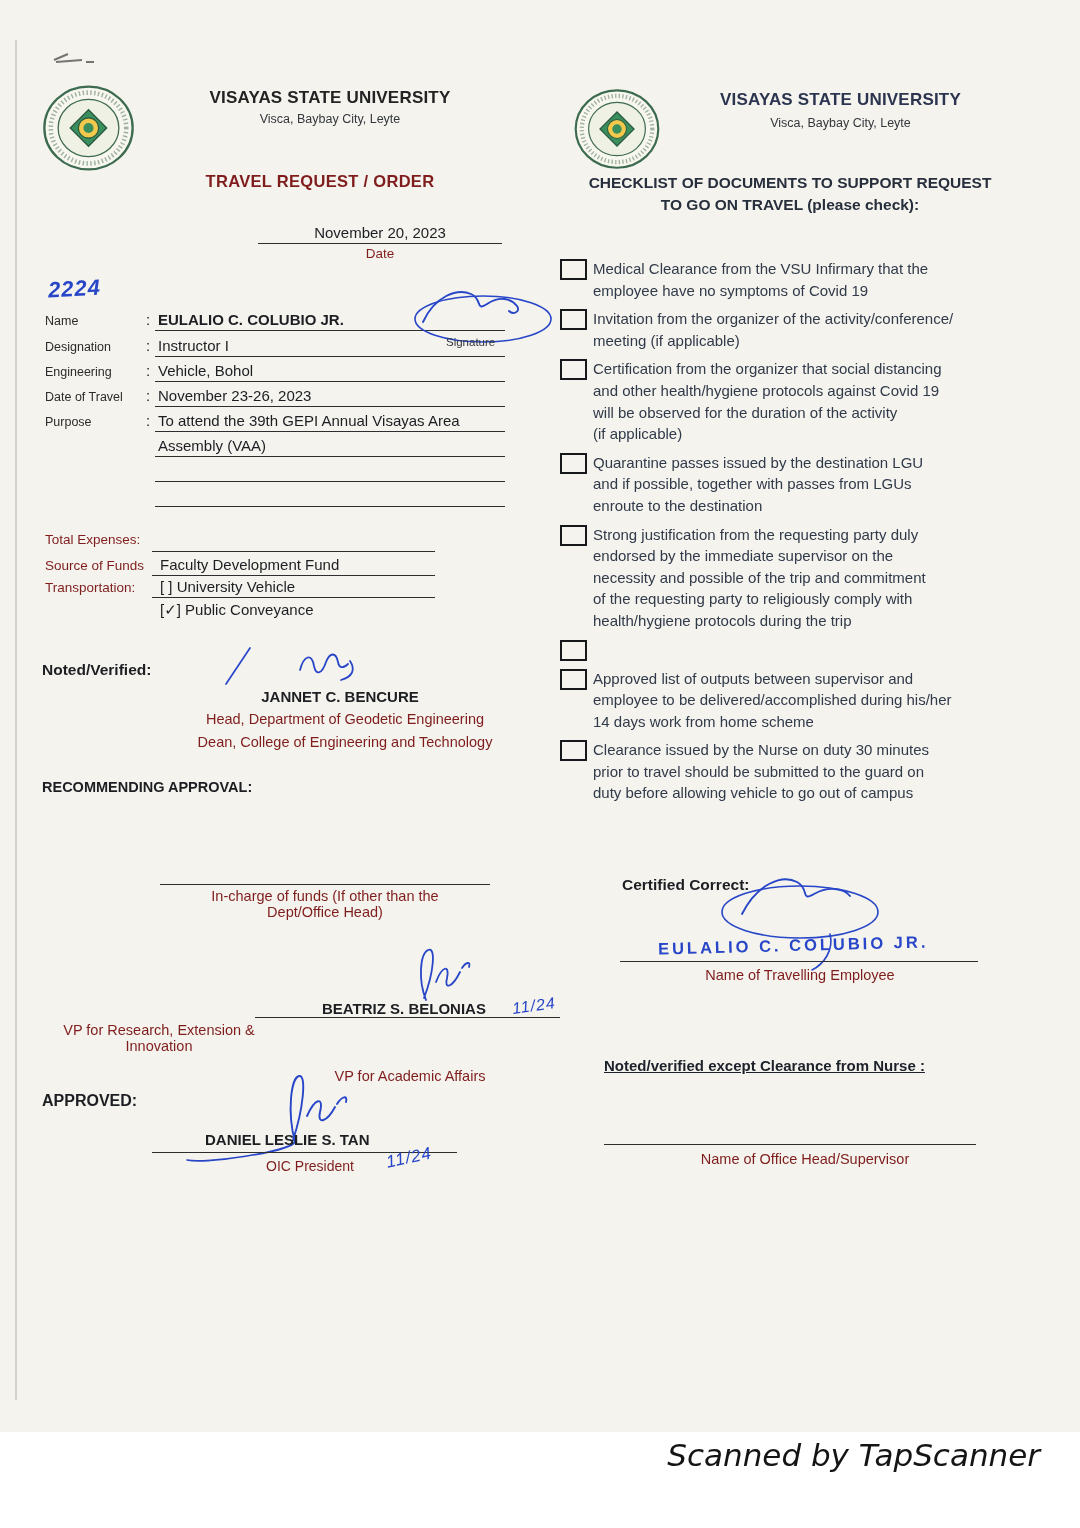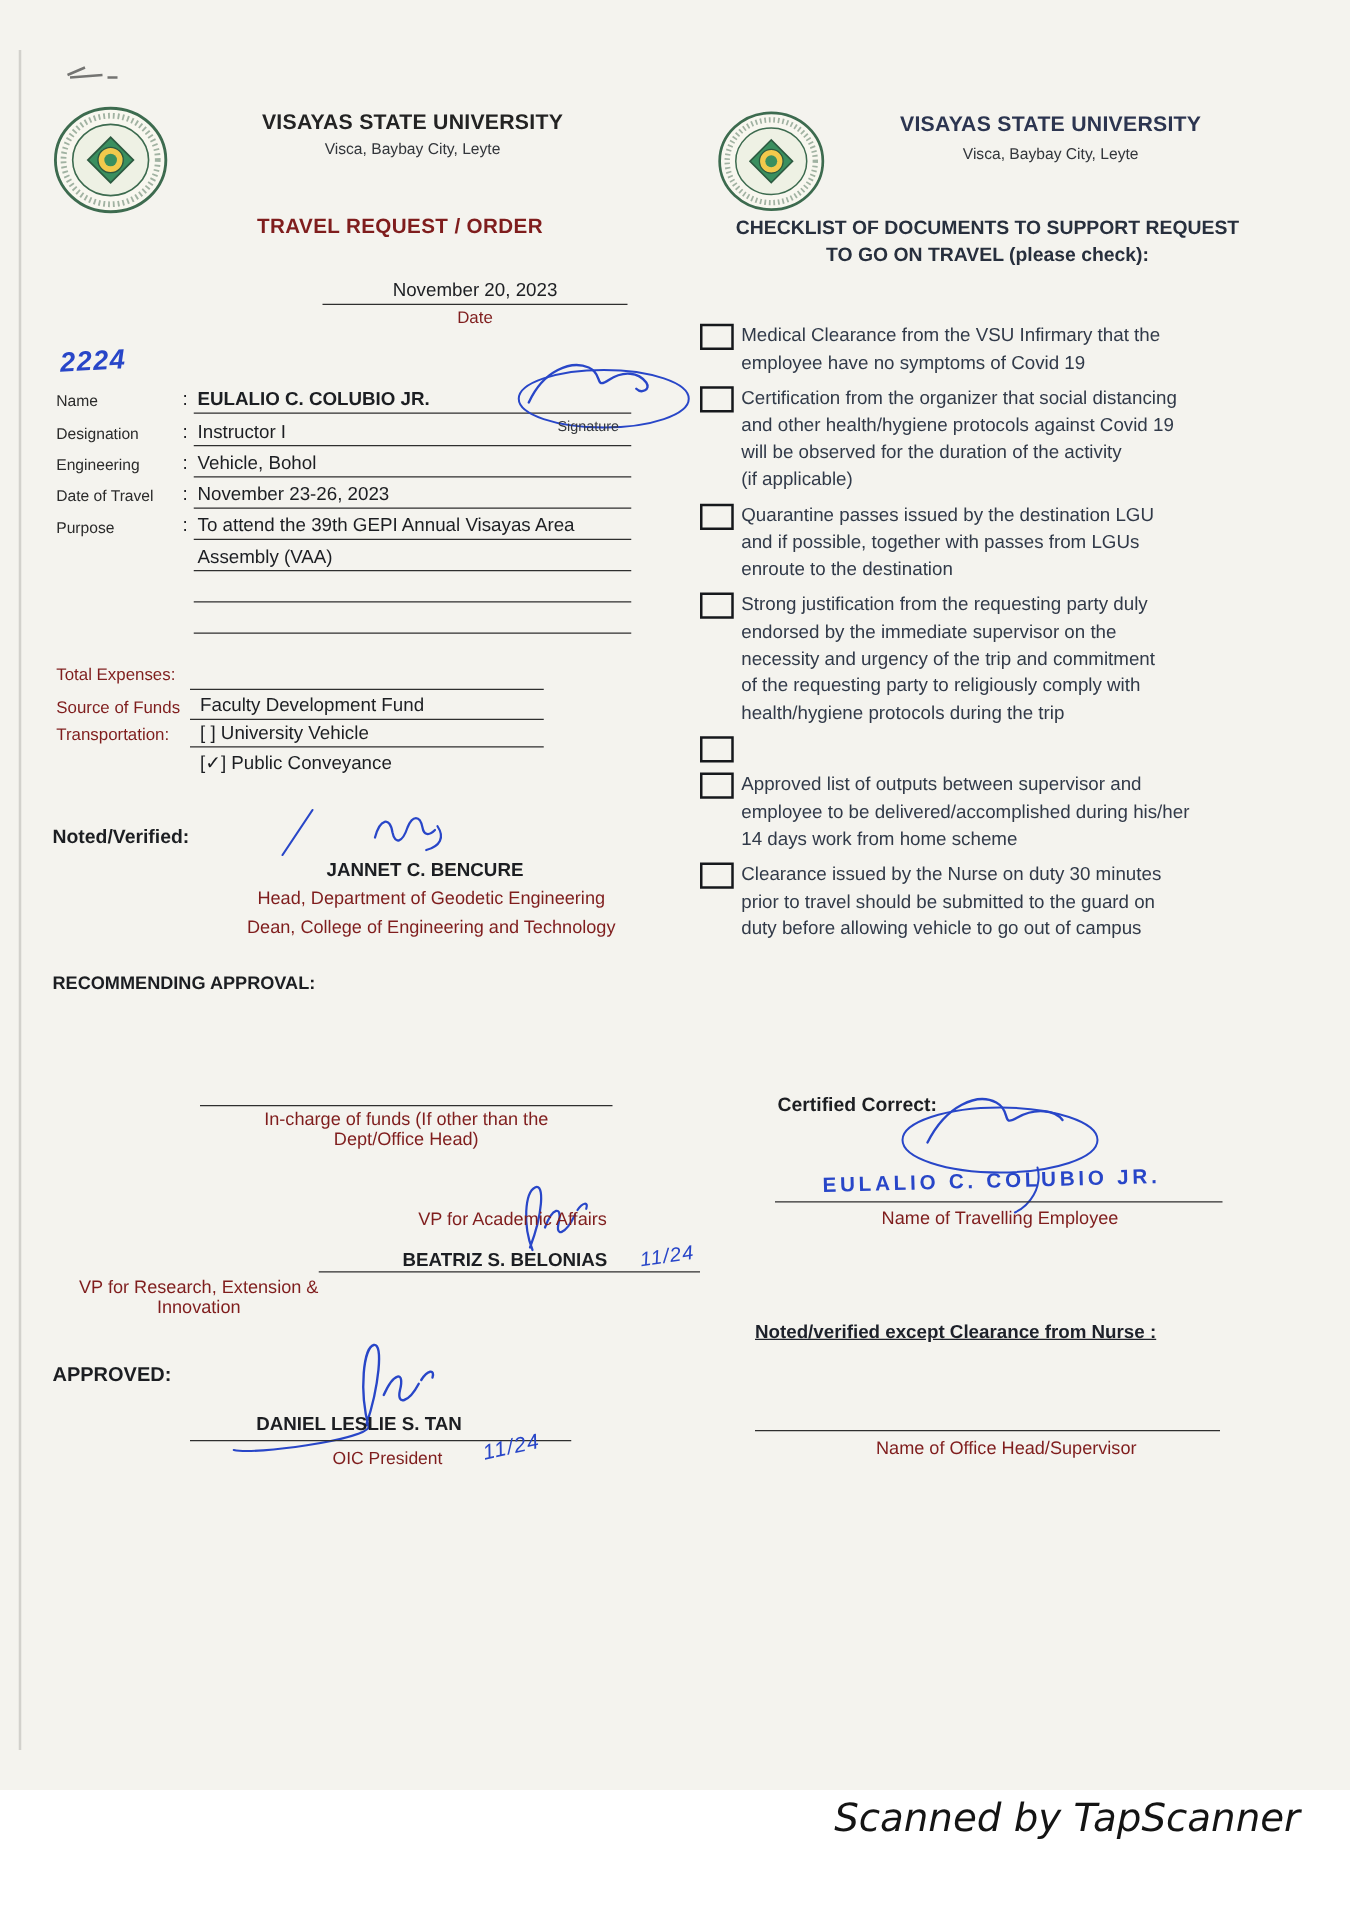--- a/index.html
+++ b/index.html
@@ -119,21 +119,21 @@
 Dept/Office Head)</div>
 
 <svg class="abs sig" style="left:398px;top:942px" width="80" height="62" viewBox="0 0 80 62">
   <path d="M28,58 C20,38 22,12 30,8 C38,4 36,30 26,56 M38,40 c6,-16 14,-18 11,-4 c-3,12 5,10 13,-6 M64,26 c4,-6 9,-7 7,-1" stroke-width="1.8"></path>
 </svg>
 <div class="abs b val" style="left:322px;top:1000px">BEATRIZ S. BELONIAS</div>
 <div class="abs ink hand" style="left:512px;top:997px;font-size:16px;transform:rotate(-8deg)">11/24</div>
 <div class="abs ln" style="left:255px;top:1017px;width:305px"></div>
 <div class="abs c cap pre" style="left:40px;width:238px;top:1022px">VP for Research, Extension &amp;
 Innovation</div>
-<div class="abs c cap" style="left:305px;width:210px;top:968px">VP for Academic Affairs</div>
+<div class="abs c cap" style="left:305px;width:210px;top:1068px">VP for Academic Affairs</div>
 
 <div class="abs b" style="left:42px;top:1092px;font-size:16px;color:#1c1e22">APPROVED:</div>
 <svg class="abs sig" style="left:265px;top:1068px" width="115" height="100" viewBox="0 0 115 100">
   <path d="M30,74 C22,44 26,10 34,8 C42,6 38,42 28,72 M42,48 c8,-18 17,-20 13,-4 c-3,13 7,10 15,-5 M72,36 c5,-8 11,-9 9,-2" stroke-width="1.9"></path>
   <path d="M30,74 C24,84 -60,96 -78,92" stroke-width="1.7"></path>
 </svg>
 <div class="abs b val" style="left:205px;top:1131px">DANIEL LESLIE S. TAN</div>
 <div class="abs ln" style="left:152px;top:1152px;width:305px"></div>
 <div class="abs c cap" style="left:235px;width:150px;top:1158px;font-size:14px">OIC President</div>
 <div class="abs ink hand" style="left:386px;top:1148px;font-size:17px;transform:rotate(-12deg)">11/24</div>
@@ -154,36 +154,41 @@
 TO GO ON TRAVEL (please check):</div>
 
 <div class="chkwrap">
   <div class="chki">
     <div class="chkb"></div>
     <div class="chkt">Medical Clearance from the VSU Infirmary that the
 employee have no symptoms of Covid 19</div>
   </div>
   <div class="chki">
     <div class="chkb"></div>
+    <div class="chkt">Invitation from the organizer of the activity/conference/
+meeting (if applicable)</div>
+  </div>
+  <div class="chki">
+    <div class="chkb"></div>
     <div class="chkt">Certification from the organizer that social distancing
 and other health/hygiene protocols against Covid 19
 will be observed for the duration of the activity
 (if applicable)</div>
   </div>
   <div class="chki">
     <div class="chkb"></div>
     <div class="chkt">Quarantine passes issued by the destination LGU
 and if possible, together with passes from LGUs
 enroute to the destination</div>
   </div>
   <div class="chki">
     <div class="chkb"></div>
     <div class="chkt">Strong justification from the requesting party duly
 endorsed by the immediate supervisor on the
-necessity and urgency of the trip and commitment
+necessity and possible of the trip and commitment
 of the requesting party to religiously comply with
 health/hygiene protocols during the trip</div>
   </div>
   <div class="chki">
     <div class="chkb"></div>
   </div>
   <div class="chki">
     <div class="chkb"></div>
     <div class="chkt">Approved list of outputs between supervisor and
 employee to be delivered/accomplished during his/her

